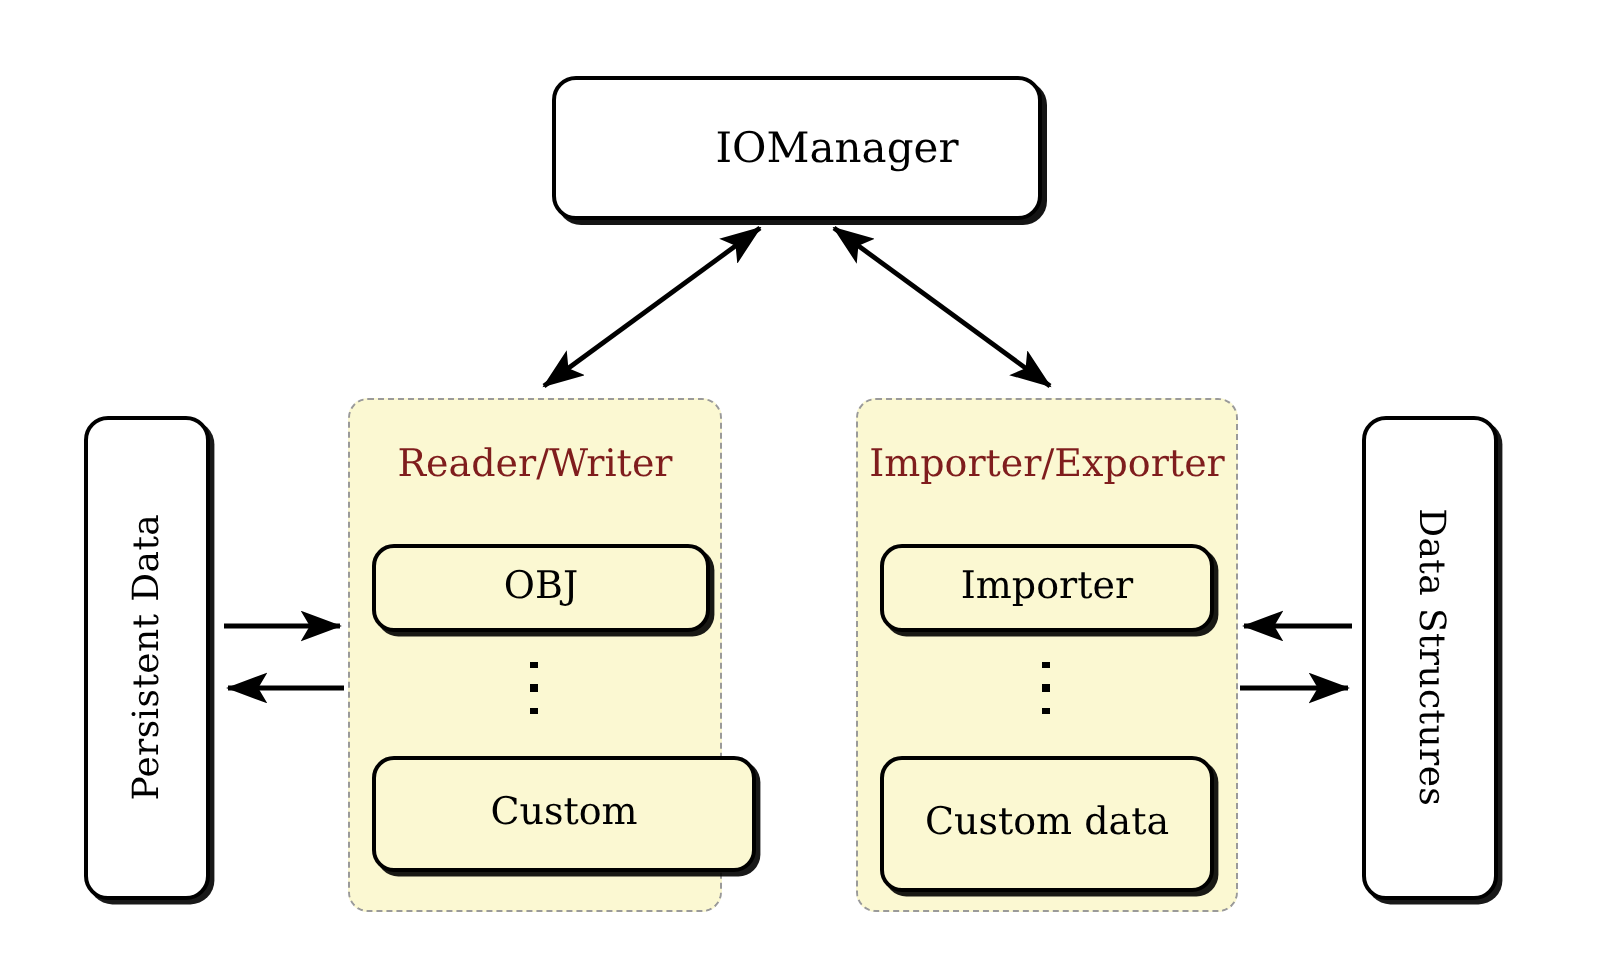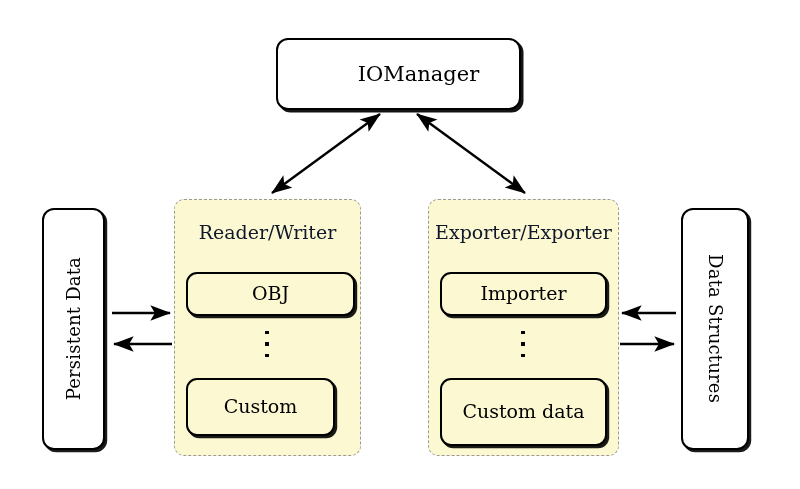--- a/index.html
+++ b/index.html
@@ -67,21 +67,21 @@
     border: 1.6px dashed #9a9a9a;
     border-radius: 10px;
   }
   .panel-title {
     position: absolute;
     left: 0;
     width: 100%;
     text-align: center;
     font-size: 19px;
     white-space: nowrap;
-    color: #0f172a;
+    color: #7f1d1d;
   }
 
   
   .item-box {
     position: absolute;
     box-sizing: border-box;
     background: #fbf8d2;
     border: 2.6px solid #000000;
     border-radius: 11px;
     box-shadow: 2.2px 2.2px 0 0 rgba(0,0,0,0.9);
@@ -165,26 +165,26 @@
   <div class="item-box" style="left:186px; top:272px; width:169px; height:44px;text-align:right;">
     <span>OBJ</span>
   </div>
 
   <div class="vdots" style="left:261px; top:331px; height:26px;">
     <i></i>
       <i></i>
       <i></i>
   </div>
 
-  <div class="item-box" style="left:186px; top:378px; width:149px; height:58px; flex-direction:row;">
+  <div class="item-box" style="left:186px; top:378px; width:192px; height:58px; flex-direction:row;">
     <span>Custom</span>
   </div>
 
   <div class="panel" style="left:428px; top:199px; width:191px; height:257px;">
-    <div class="panel-title" style="top:21px;">Exporter/Exporter</div>
+    <div class="panel-title" style="top:21px;">Importer/Exporter</div>
   </div>
 
   <div class="item-box" style="left:440px; top:272px; width:167px; height:44px;">
     <span>Importer</span>
   </div>
 
   <div class="vdots" style="left:517px; top:331px; height:26px;">
     <i></i>
       <i></i>
       <i></i>

